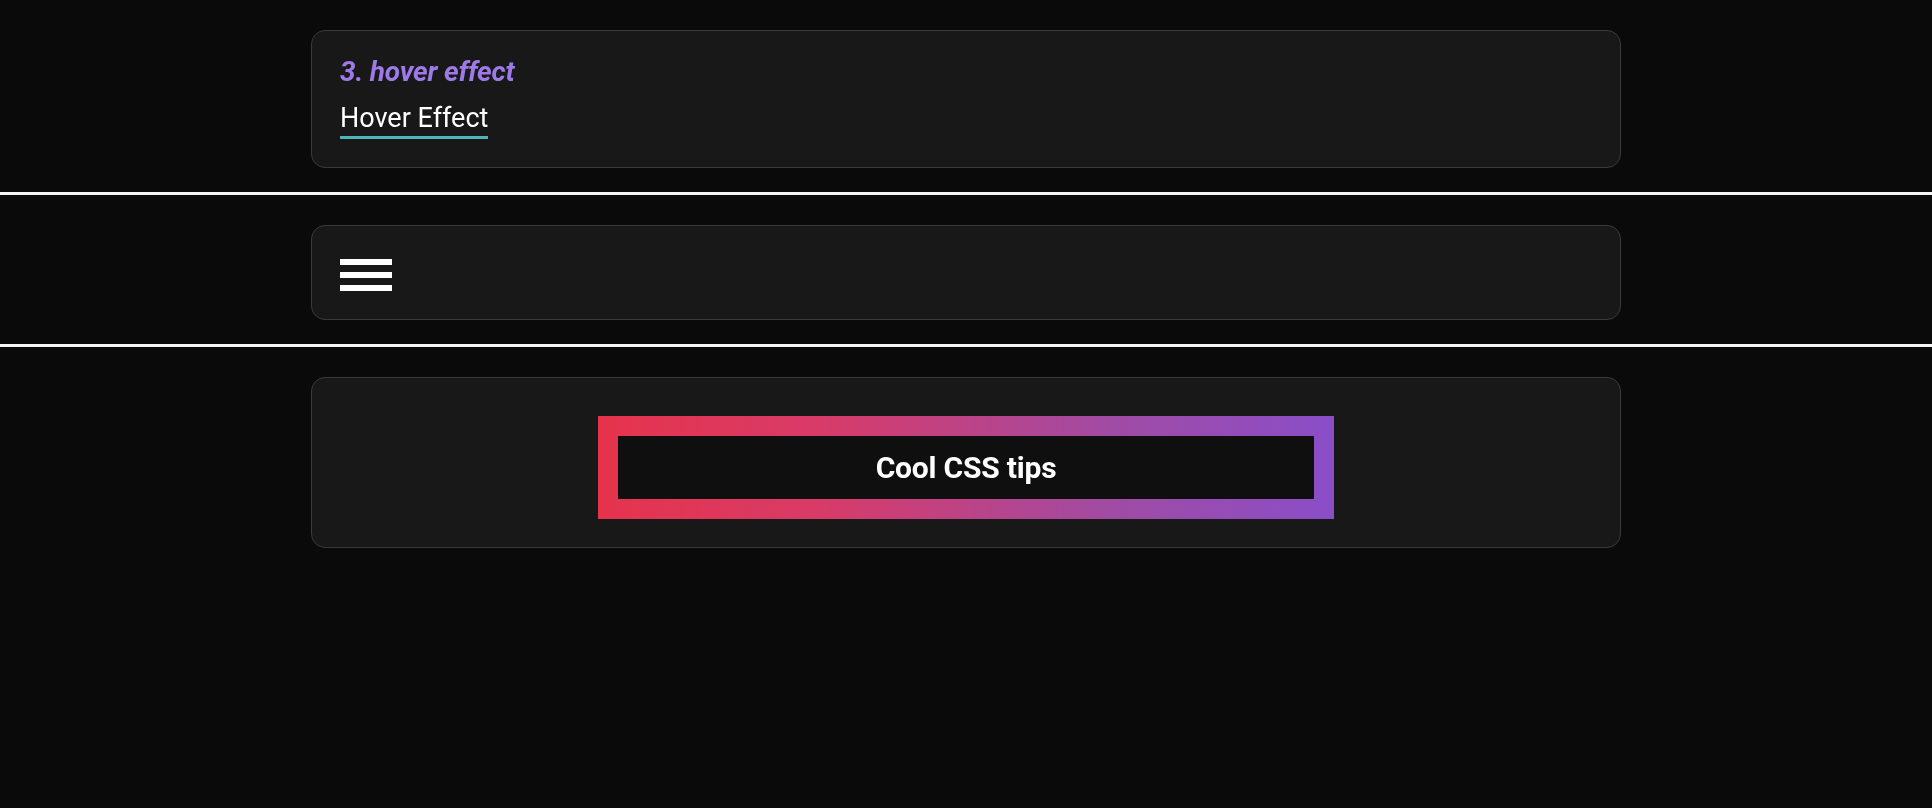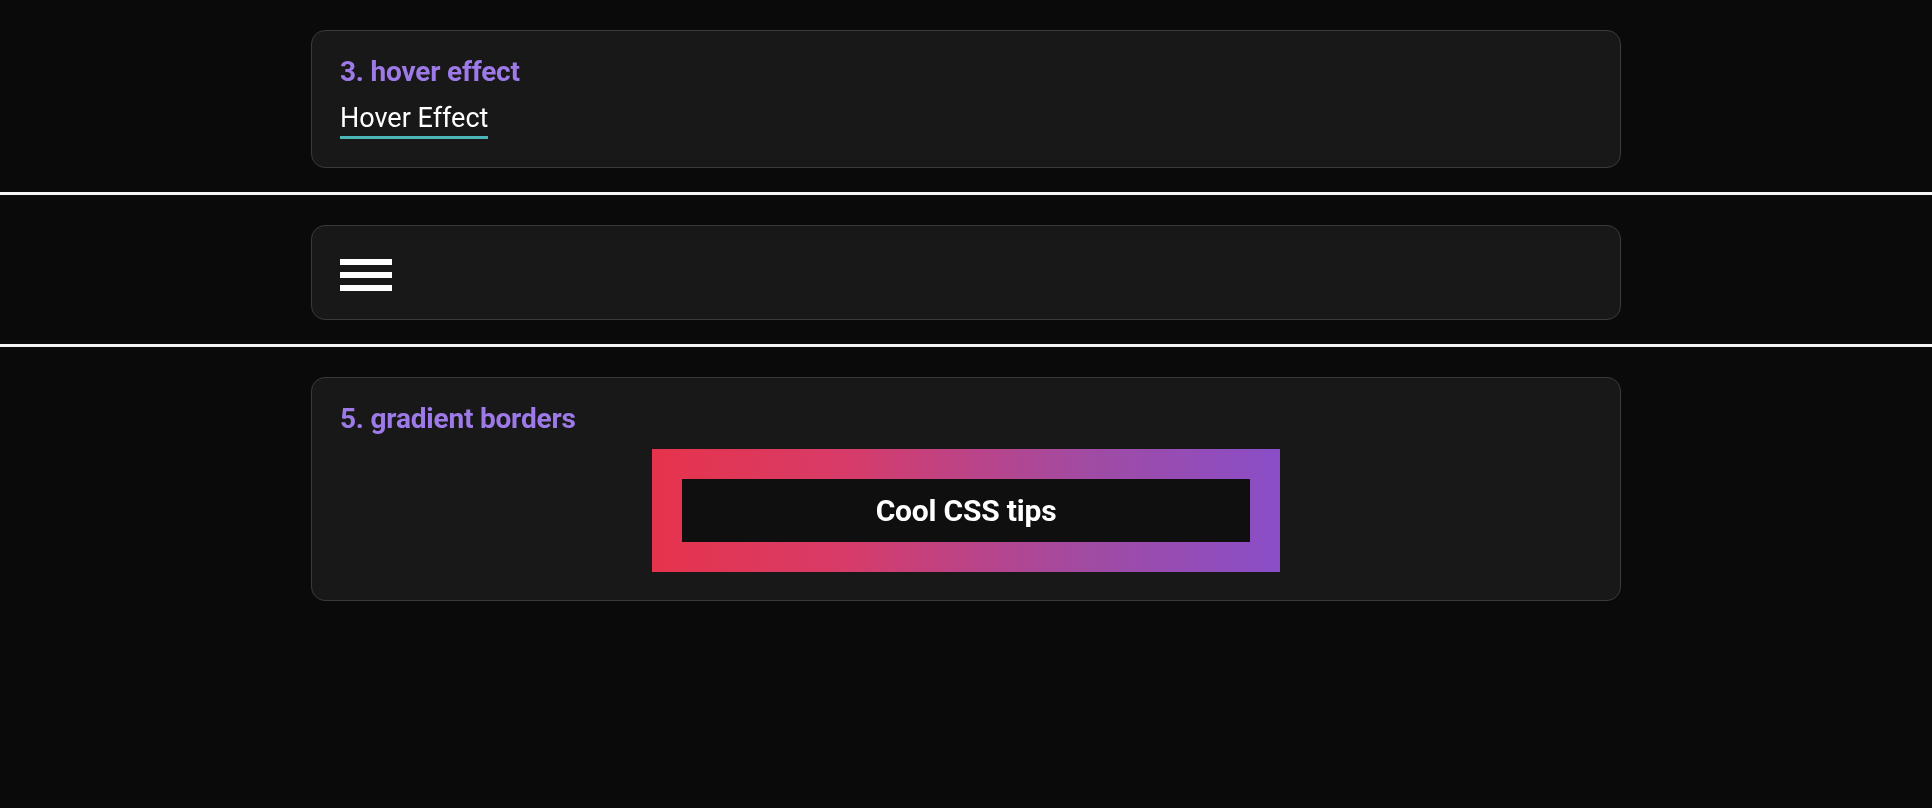--- a/index.html
+++ b/index.html
@@ -24,20 +24,21 @@
       border: 1px solid #3a3a3a;
       border-radius: 14px;
       padding: 24px 28px 28px 28px;
     }
     .card-heading {
       color: #9d7ae7;
       font-size: 28px;
       font-weight: 700;
       letter-spacing: -0.2px;
       margin-bottom: 14px;
+      font-style: italic;
     }
     .hover-link {
       display: inline-block;
       color: #ffffff;
       font-size: 27px;
       font-weight: 400;
       text-decoration: none;
       border-bottom: 3px solid #4bb6b7;
       padding-bottom: 2px;
       cursor: pointer;
@@ -59,22 +60,22 @@
       height: 6px;
       background-color: #ffffff;
     }
     .gradient-border-wrap {
       display: flex;
       justify-content: center;
       margin-top: 14px;
     }
     .gradient-border {
       background: linear-gradient(90deg, #e6334c 0%, #d83b68 30%, #a04ba4 70%, #8a4ec8 100%);
-      padding: 30px;
-      width: 628px;
+      padding: 20px;
+      width: 736px;
     }
     .gradient-inner {
       background-color: #0f0f0f;
       text-align: center;
       padding: 14px 0;
     }
     .gradient-inner-text {
       color: #ffffff;
       font-size: 30px;
       font-weight: 700;
@@ -100,21 +101,20 @@
       <div class="bar"></div>
       <div class="bar"></div>
     </div>
   </div>
 </div>
 
 <div class="divider"></div>
 
 <div class="section-wrapper">
   <div class="card">
-    <h2 class="card-heading">5. gradient borders</h2>
     <div class="gradient-border-wrap">
       <div class="gradient-border">
         <div class="gradient-inner">
           <span class="gradient-inner-text">Cool CSS tips</span>
         </div>
       </div>
     </div>
   </div>
 </div>
 

